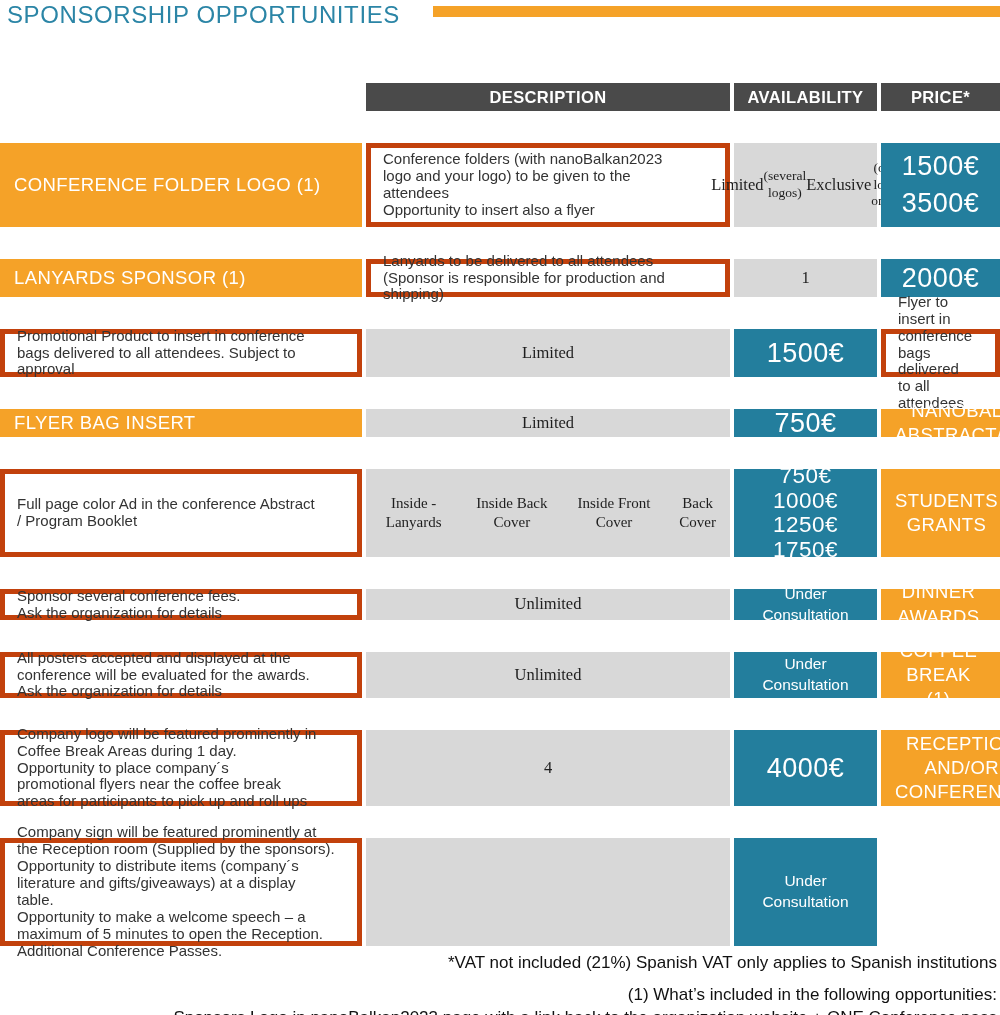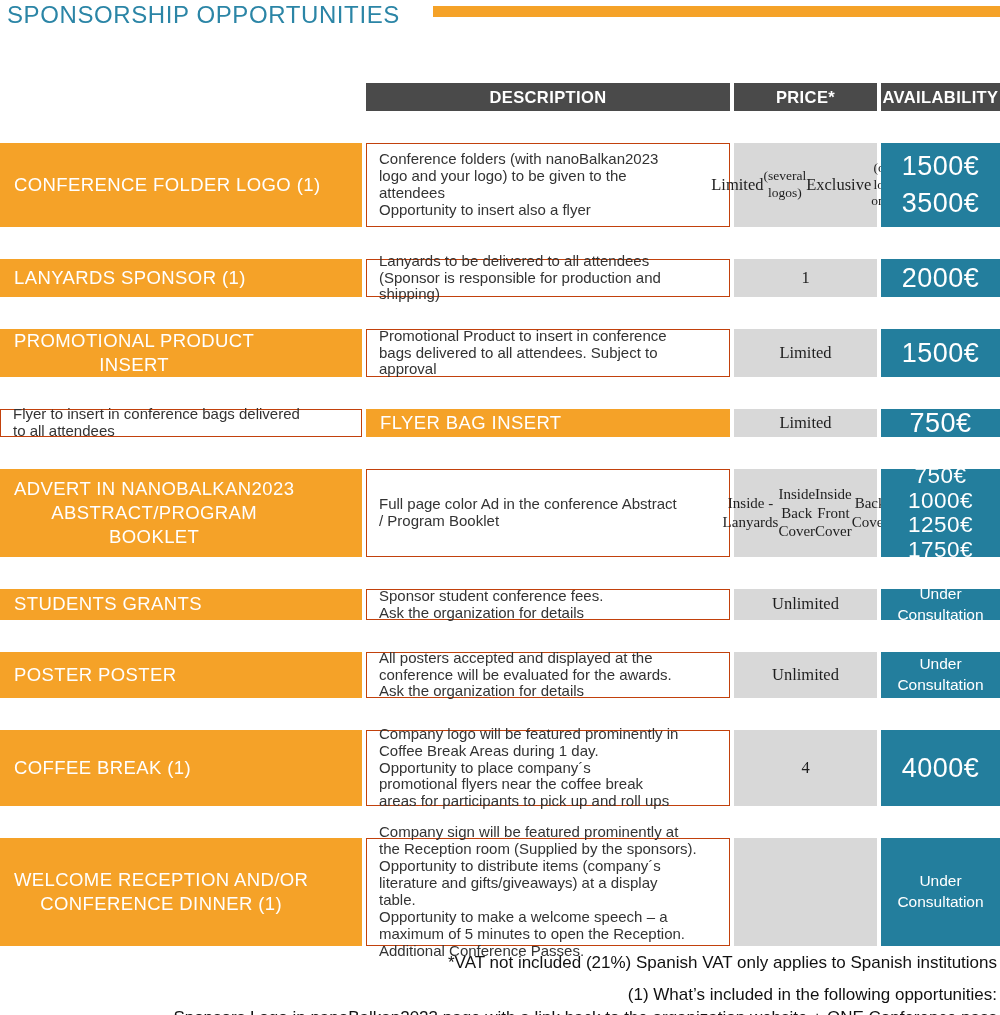--- a/index.html
+++ b/index.html
@@ -40,21 +40,21 @@
   .label-cell {
     background:#F5A228; color:#ffffff;
     align-items:center;
     font-size:18.5px; letter-spacing:0.4px; line-height:1.3;
     padding:0 18px 0 14px;
     white-space:pre-line;
     text-align:center;
   }
   .desc-cell {
     background:#ffffff; color:#333333;
-    border:1px solid #c2410c;
+    border:5px solid #c2410c;
     align-items:center;
     font-size:15px; line-height:1.13;
     padding:4px 8px 4px 12px;
     white-space:pre-line;
   }
   .avail-cell {
     background:#D8D8D8; color:#1E1E1E;
     flex-direction:row; align-items:center; justify-content:center;
     text-align:center; font-size:16.5px;font-family:Liberation Serif, serif;
   }
@@ -77,22 +77,22 @@
 <body>
 
 <div class="titlebar">
   <h1 class="page-title">SPONSORSHIP OPPORTUNITIES</h1>
   <div class="accent-bar"></div>
 </div>
 
 <div class="grid" id="grid">
   <div class="cell corner-cell"></div>
   <div class="cell header-cell">DESCRIPTION</div>
+  <div class="cell header-cell">AVAILABILITY</div>
   <div class="cell header-cell">PRICE*</div>
-  <div class="cell header-cell">AVAILABILITY</div>
 <div class="cell label-cell">CONFERENCE FOLDER LOGO (1)</div>
     <div class="cell desc-cell">Conference folders (with nanoBalkan2023
 logo and your logo) to be given to the
 attendees
 Opportunity to insert also a flyer</div>
     <div class="cell avail-cell">
       <div class="avail-line">Limited</div>
       <div class="avail-line small">(several logos)</div>
       <div class="avail-line">Exclusive</div>
       <div class="avail-line small">(one logo only)</div>
@@ -104,22 +104,20 @@
     <div class="cell label-cell">LANYARDS SPONSOR (1)</div>
     <div class="cell desc-cell">Lanyards to be delivered to all attendees
 (Sponsor is responsible for production and
 shipping)</div>
     <div class="cell avail-cell">
       <div class="avail-line">1</div>
     </div>
     <div class="cell price-cell">
       <div class="price-amount">2000€</div>
     </div>
-    <div class="cell label-cell">PROMOTIONAL PRODUCT
-INSERT</div>
     <div class="cell desc-cell">Promotional Product to insert in conference
 bags delivered to all attendees. Subject to
 approval</div>
     <div class="cell avail-cell">
       <div class="avail-line">Limited</div>
     </div>
     <div class="cell price-cell">
       <div class="price-amount">1500€</div>
     </div>
     <div class="cell desc-cell">Flyer to insert in conference bags delivered
@@ -142,29 +140,29 @@
       <div class="avail-line">Inside Front Cover</div>
       <div class="avail-line">Back Cover</div>
     </div>
     <div class="cell price-cell">
       <div class="price-amount sm">750€</div>
       <div class="price-amount sm">1000€</div>
       <div class="price-amount sm">1250€</div>
       <div class="price-amount sm">1750€</div>
     </div>
     <div class="cell label-cell">STUDENTS GRANTS</div>
-    <div class="cell desc-cell">Sponsor student conference fees.
+    <div class="cell desc-cell">Sponsor several conference fees.
 Ask the organization for details</div>
     <div class="cell avail-cell">
       <div class="avail-line">Unlimited</div>
     </div>
     <div class="cell price-cell">
       <div class="price-consult">Under Consultation</div>
     </div>
-    <div class="cell label-cell">POSTER POSTER</div>
+    <div class="cell label-cell">DINNER AWARDS</div>
     <div class="cell desc-cell">All posters accepted and displayed at the
 conference will be evaluated for the awards.
 Ask the organization for details</div>
     <div class="cell avail-cell">
       <div class="avail-line">Unlimited</div>
     </div>
     <div class="cell price-cell">
       <div class="price-consult">Under Consultation</div>
     </div>
     <div class="cell label-cell">COFFEE BREAK (1)</div>

